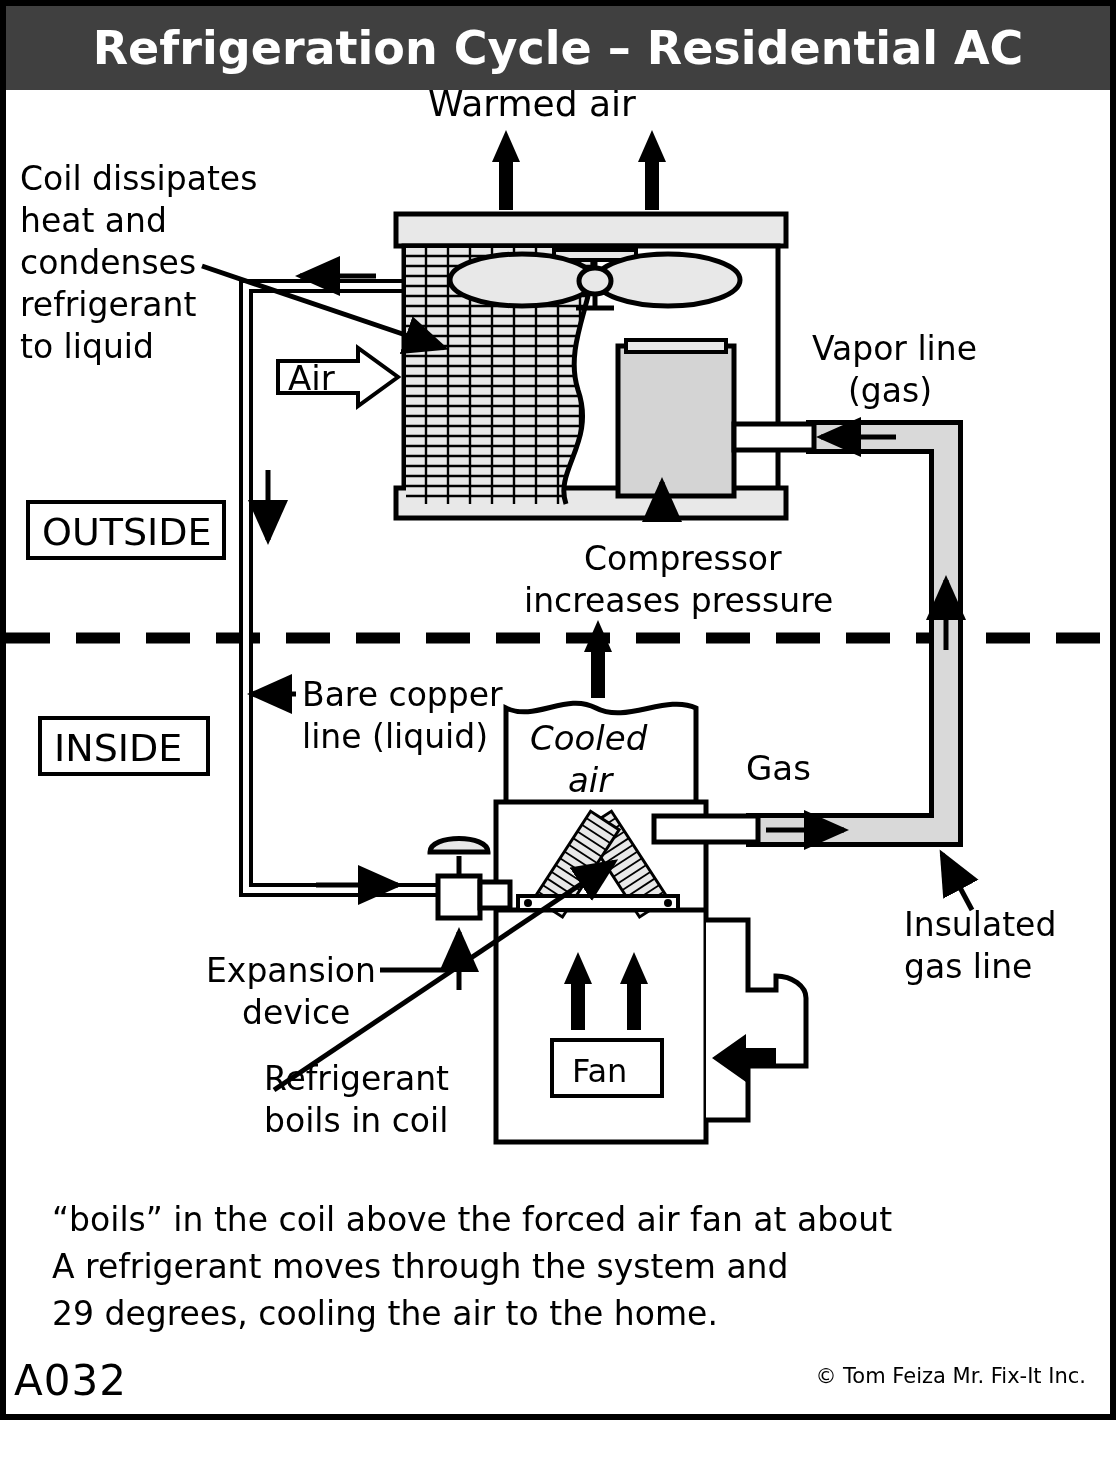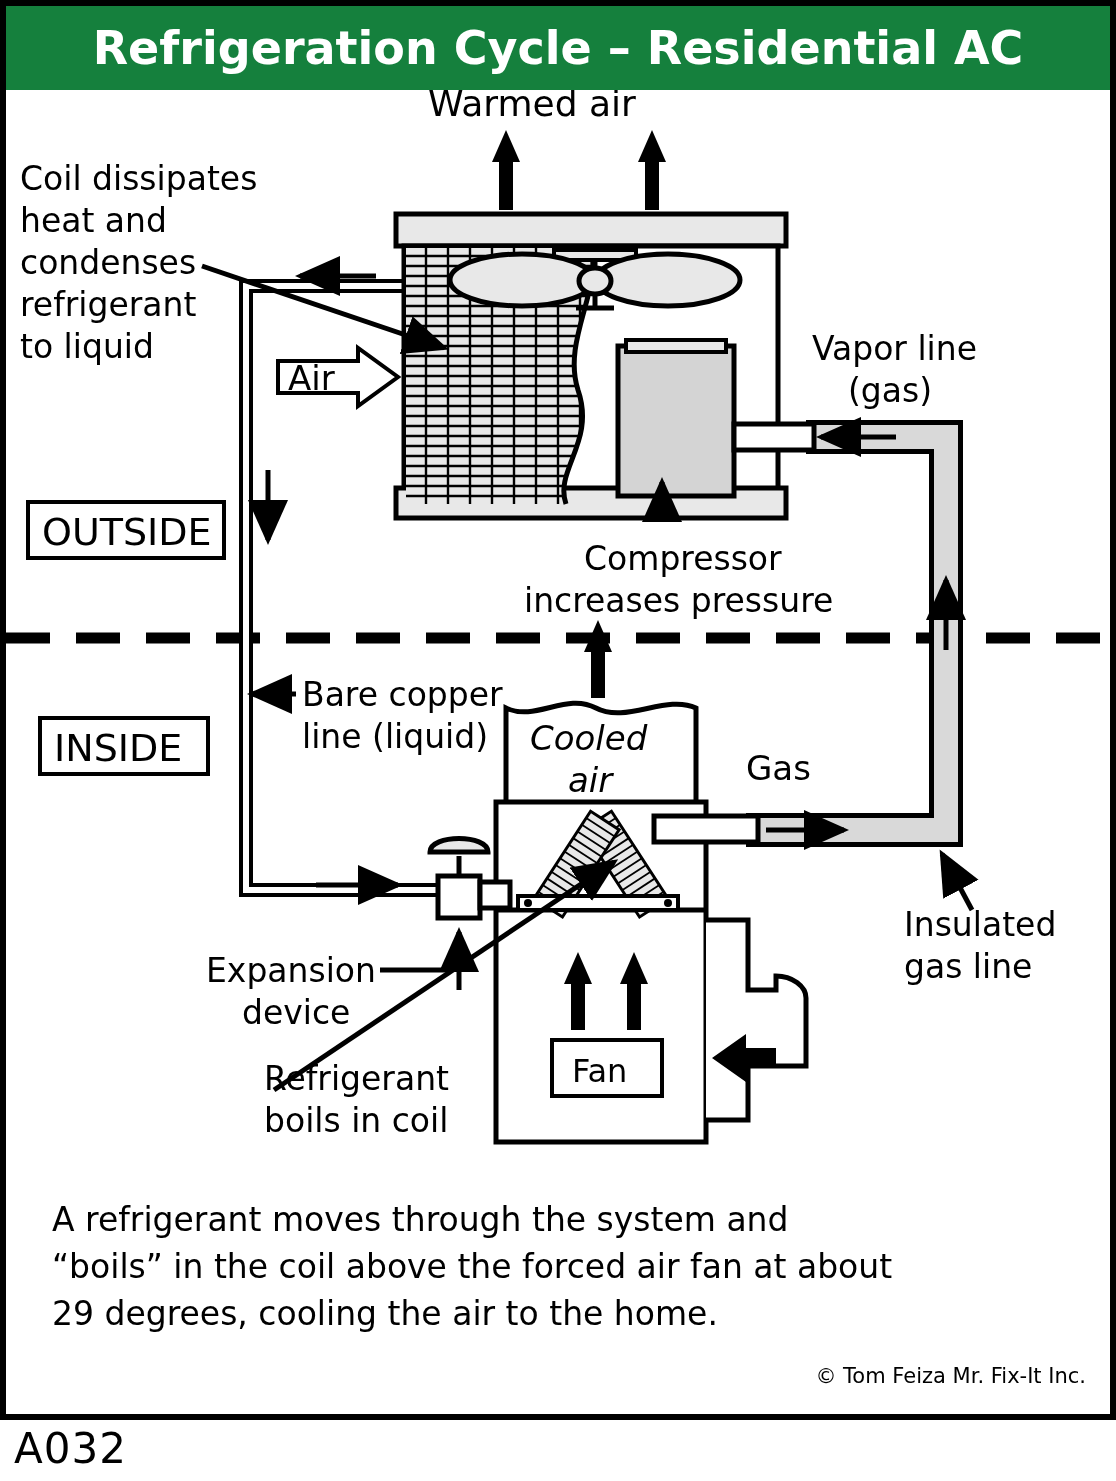--- a/index.html
+++ b/index.html
@@ -23,21 +23,21 @@
     box-sizing: border-box;
     border: 6px solid #000;
     background: #fff;
   }
 
   #title-bar {
     position: absolute;
     left: 0; top: 0;
     width: 100%;
     height: 84px;
-    background: #15803d;
+    background: #404040;
     color: #fff;
     display: flex;
     align-items: center;
     justify-content: center;
   }
   #title-bar .title {
     font-family: "DejaVu Sans", sans-serif;
     font-weight: bold;
     font-size: 46px;
     letter-spacing: 0px;
@@ -67,21 +67,21 @@
     right: 24px;
     top: 1358px;
     font-family: "DejaVu Sans", sans-serif;
     font-size: 21px;
     color: #000;
     margin-left: 20px;
   }
   #code {
     position: absolute;
     left: 14px;
-    top: 1424px;
+    top: 1356px;
     font-family: "DejaVu Sans", sans-serif;
     font-size: 42px;
     color: #000;
     letter-spacing: 1px;
   }
 
   svg text {
     font-family: "DejaVu Sans", sans-serif;
     fill: #000;
   }
@@ -352,21 +352,21 @@
       <g>
         <line x1="966" y1="820" x2="936" y2="764" stroke="#000" stroke-width="5" marker-end="url(#arrowBlk)"></line>
         <text x="898" y="846" font-size="33">Insulated</text>
         <text x="898" y="888" font-size="33">gas line</text>
       </g>
 
     </svg>
   </div>
 
   <div class="caption">
+    <div>“boils” in the coil above the forced air fan at about</div>
     <div>A refrigerant moves through the system and</div>
-    <div>“boils” in the coil above the forced air fan at about</div>
     <div>29 degrees, cooling the air to the home.</div>
   </div>
 
   <div class="credit">© Tom Feiza Mr. Fix-It Inc.</div>
 </div>
 
 <div id="code">A032</div>
 
 </body></html>

